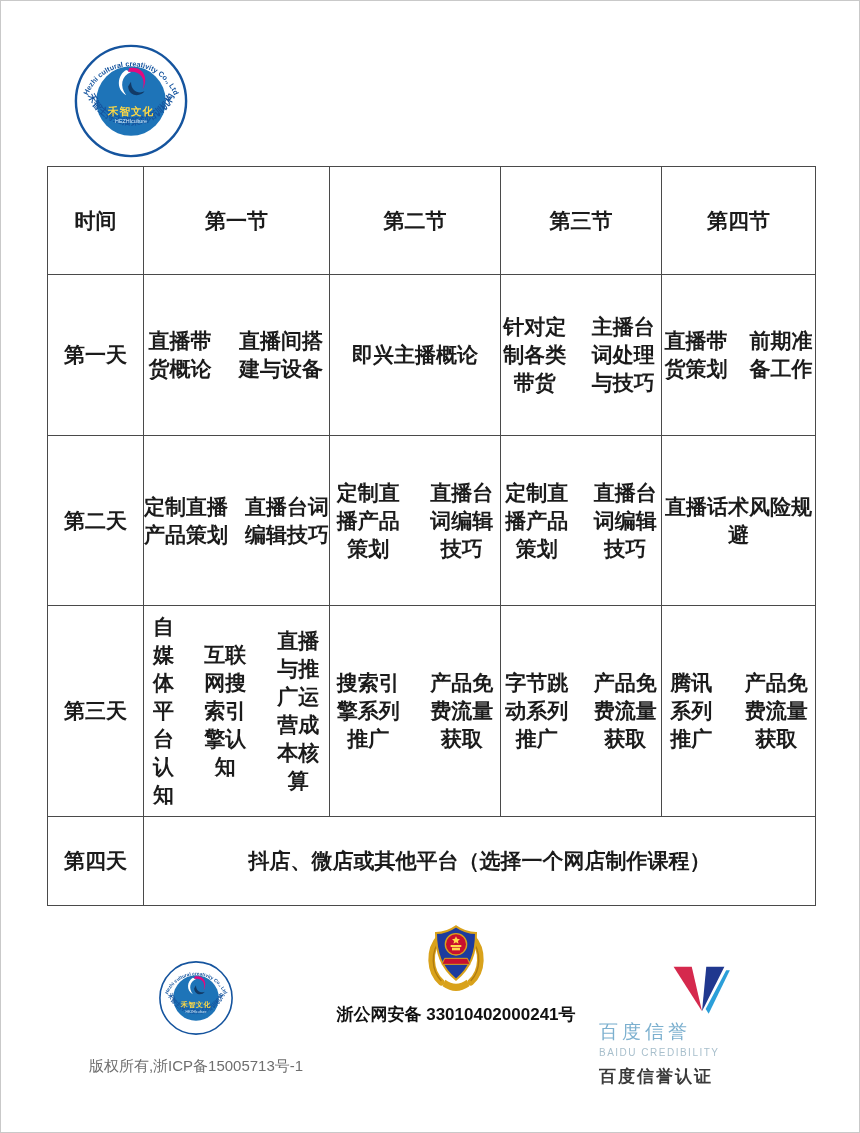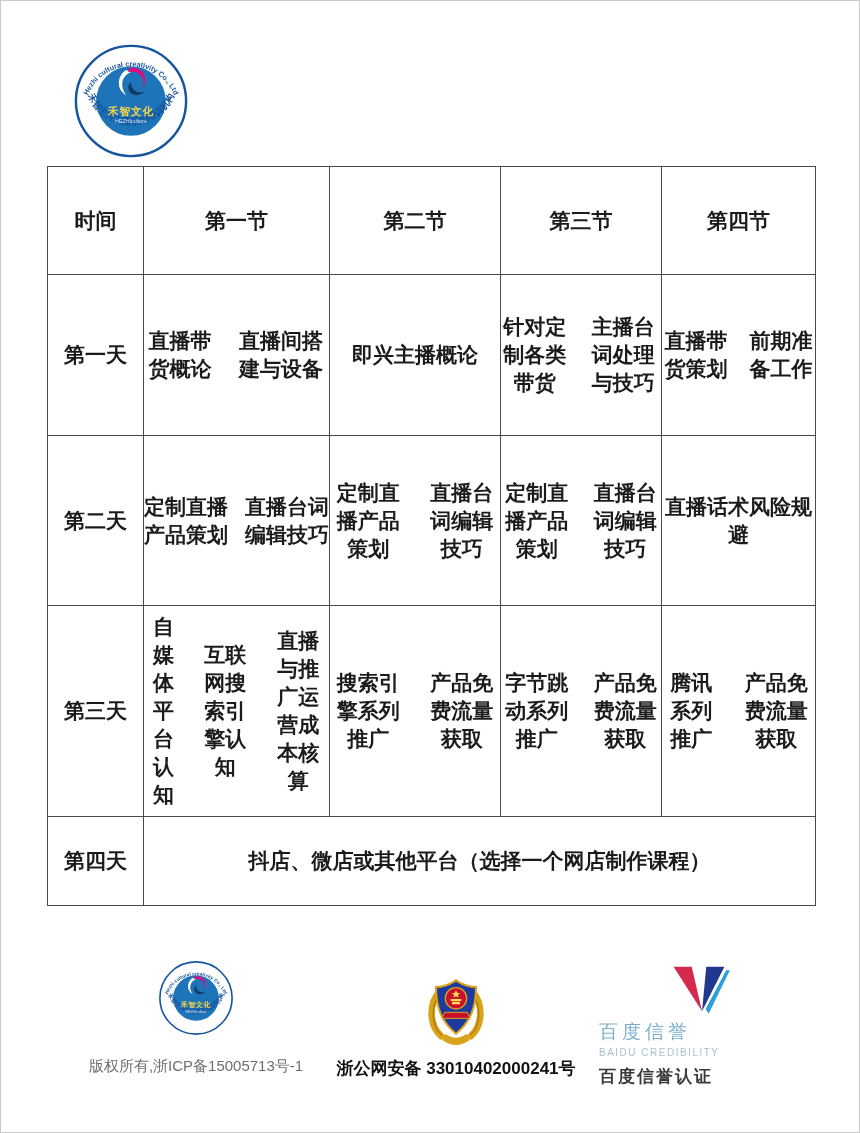--- a/index.html
+++ b/index.html
@@ -18,21 +18,21 @@
   table.sched{position:absolute;left:46px;top:165px;border-collapse:collapse;table-layout:fixed;width:768px;}
   table.sched td{border:1px solid var(--table-border,#4a4a4a);padding:0;text-align:center;
                  vertical-align:middle;font-size:21px;font-weight:bold;color:#1b1b1b;}
   col.c0{width:96px}col.c1{width:186px}col.c2{width:171px}col.c3{width:161px}col.c4{width:154px}
   tr.hr{height:108px} tr.r1{height:161px} tr.r2{height:170px} tr.r3{height:211px} tr.r4{height:89px}
   .cell-stack{display:flex;align-items:center;justify-content:center;gap:17px;}
   td.merged{text-align:left;padding-left:10px;}
 
   
   .footer-left{position:absolute;left:85px;top:959px;width:220px;text-align:center;}
-  .footer-center{position:absolute;left:330px;top:970px;width:250px;text-align:center;}
+  .footer-center{position:absolute;left:330px;top:916px;width:250px;text-align:center;}
   .footer-right{position:absolute;left:598px;top:962px;width:200px;text-align:left;}
   .copyright{margin-top:21px;font-size:15px;color:var(--muted,#6e6e6e);}
   .police-badge{width:68px;height:80px;display:block;margin:0 auto;}
   .police-record{margin-top:6px;font-size:17px;font-weight:bold;color:#111;}
   .baidu-v{width:64px;height:52px;display:block;margin:0 auto;}
   .baidu-cn{margin-top:4px;font-size:19px;letter-spacing:4px;color:var(--baidu-text-blue,#7cb0cf);}
   .baidu-en{margin-top:2px;font-size:10px;letter-spacing:1.5px;color:#a8bfcc;}
   .baidu-cert{margin-top:7px;font-size:17px;font-weight:bold;letter-spacing:2px;color:#3a3a3a;}
 </style>
 </head>

